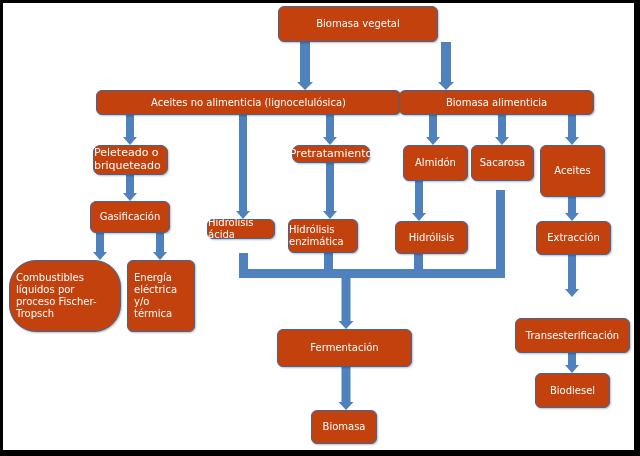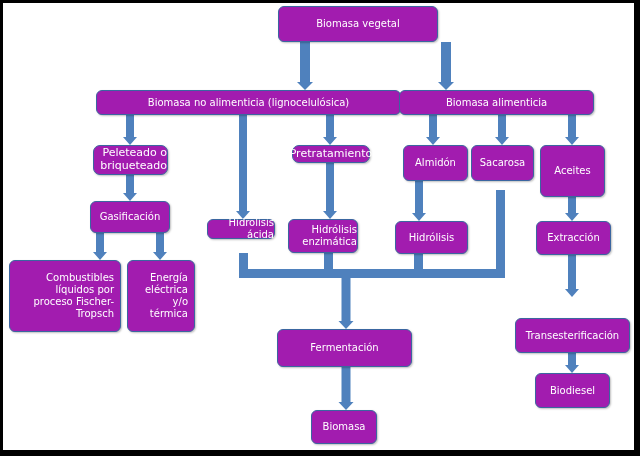--- a/index.html
+++ b/index.html
@@ -1,20 +1,20 @@
 <!DOCTYPE html>
 <html><head>
 <meta charset="utf-8">
 <style>
   html, body { margin:0; padding:0; background:#000; }
   body { width:640px; height:456px; position:relative; overflow:hidden; font-family:"DejaVu Sans", sans-serif; }
   #canvas { position:absolute; left:3px; top:3px; width:631px; height:447px; background:#fff; }
   svg { position:absolute; left:0; top:0; }
-  .node { position:absolute; background:#a21caf; border:1.5px solid #3b66a0; border-radius:6px; color:#fff;
-          display:flex; align-items:center; justify-content:center; text-align:right; box-sizing:border-box;
+  .node { position:absolute; background:#c2410c; border:1.5px solid #3b66a0; border-radius:6px; color:#fff;
+          display:flex; align-items:center; justify-content:center; text-align:left; box-sizing:border-box;
           line-height:1.18; box-shadow:1px 1px 2px rgba(0,0,0,0.25); }
   .f10 { font-size:10px; }
   .f7 { font-size:11px;border-radius:7px; }
 </style>
 </head>
 <body>
 
 <div id="canvas">
   <svg id="arrows" width="631" height="447">
       <polygon points="297,39 307,39 307,79 310,79 302,87 294,79 297,79" fill="#4f81bd"></polygon>
@@ -36,34 +36,34 @@
       <rect x="411" y="251" width="9" height="23" fill="#4f81bd"></rect>
       <rect x="493" y="187" width="9" height="87" fill="#4f81bd"></rect>
       <rect x="236" y="266" width="266" height="9" fill="#4f81bd"></rect>
       <polygon points="338.5,275 347.5,275 347.5,318 350.5,318 343,326 335.5,318 338.5,318" fill="#4f81bd"></polygon>
       <polygon points="338.5,364 347.5,364 347.5,399 350.5,399 343,407 335.5,399 338.5,399" fill="#4f81bd"></polygon>
       <polygon points="565,252 573,252 573,286 576,286 569,294 562,286 565,286" fill="#4f81bd"></polygon>
       <polygon points="565,329 573,329 573,362 576,362 569,370 562,362 565,362" fill="#4f81bd"></polygon>
     </svg>
 
   <div class="node f10" style="left:275px;top:3px;width:160px;height:36px;">Biomasa vegetal</div>
-  <div class="node f10" style="left:93px;top:87px;width:305px;height:25px;">Biomasa no alimenticia (lignocelulósica)</div>
+  <div class="node f10" style="left:93px;top:87px;width:305px;height:25px;">Aceites no alimenticia (lignocelulósica)</div>
   <div class="node f10" style="left:396px;top:87px;width:195px;height:25px;">Biomasa alimenticia</div>
 
   <div class="node f7" style="left:90px;top:142px;width:75px;height:30px;">Peleteado o briqueteado</div>
   <div class="node f7" style="left:289px;top:142px;width:78px;height:18px;">Pretratamiento</div>
   <div class="node f10" style="left:400px;top:142px;width:65px;height:36px;">Almidón</div>
   <div class="node f10" style="left:468px;top:142px;width:63px;height:36px;">Sacarosa</div>
   <div class="node f10" style="left:537px;top:142px;width:65px;height:52px;">Aceites</div>
 
   <div class="node f10" style="left:87px;top:198px;width:80px;height:32px;">Gasificación</div>
   <div class="node f10" style="left:204px;top:216px;width:68px;height:20px;">Hidrólisis ácida</div>
   <div class="node f10" style="left:285px;top:216px;width:70px;height:34px;">Hidrólisis enzimática</div>
   <div class="node f10" style="left:378px;top:218px;width:73px;height:33px;margin-left:14px;">Hidrólisis</div>
   <div class="node f10" style="left:533px;top:218px;width:75px;height:34px;">Extracción</div>
 
-  <div class="node f10" style="left:6px;top:257px;width:112px;height:72px;padding:2px 6px;">Combustibles líquidos por proceso Fischer-Tropsch</div>
+  <div class="node f10" style="left:6px;top:257px;width:112px;height:72px;padding:2px 6px;border-radius:27px;">Combustibles líquidos por proceso Fischer-Tropsch</div>
   <div class="node f10" style="left:124px;top:257px;width:68px;height:72px;padding:6px 6px;">Energía eléctrica y/o térmica</div>
   <div class="node f10" style="left:274px;top:326px;width:135px;height:38px;">Fermentación</div>
   <div class="node f10" style="left:512px;top:294px;width:115px;height:35px;margin-top:21px;">Transesterificación</div>
   <div class="node f10" style="left:308px;top:407px;width:66px;height:34px;">Biomasa</div>
   <div class="node f10" style="left:532px;top:370px;width:75px;height:35px;">Biodiesel</div>
 </div>
 
 </body></html>

